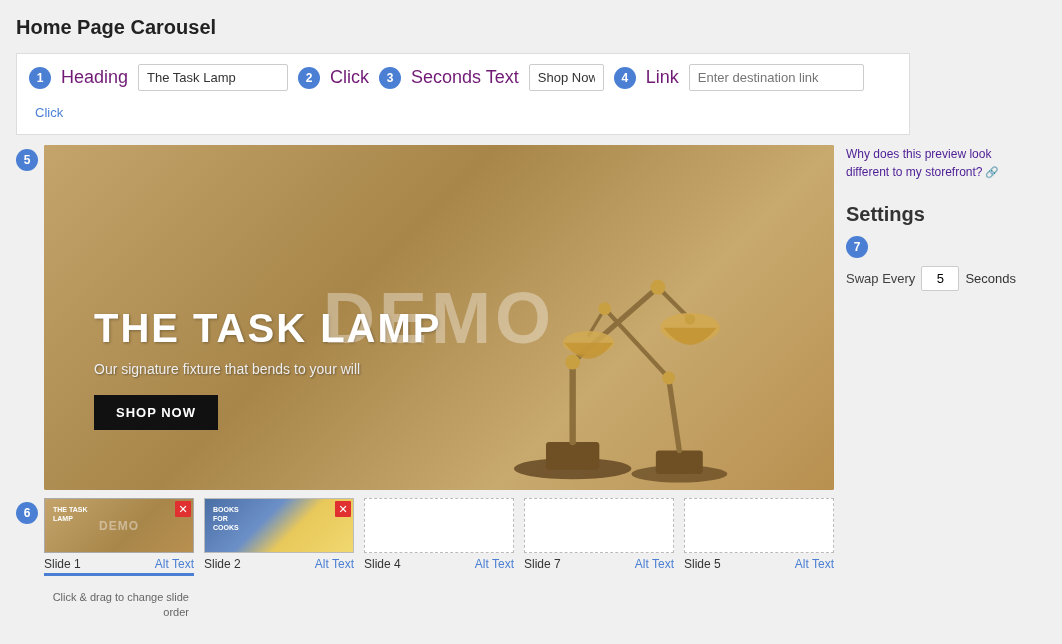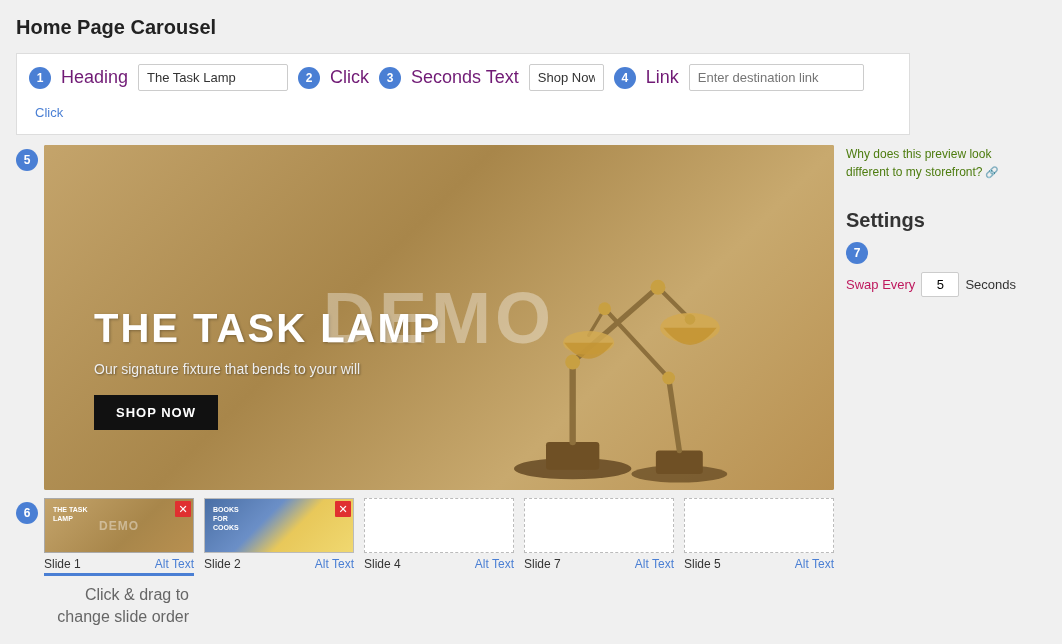--- a/index.html
+++ b/index.html
@@ -110,30 +110,30 @@
       color: rgba(255,255,255,0.35);
       letter-spacing: 4px;
       pointer-events: none;
       user-select: none;
     }
 
     
     .right-panel { width: 185px; flex-shrink: 0; }
 
     .why-link {
-      font-size: 12px; color: #4d7c0f; cursor: pointer;
+      font-size: 12px; color: #4c1d95; cursor: pointer;
       line-height: 1.5;
-      margin-bottom: 28px;
+      margin-bottom: 22px;
       display: block;
     }
 
     .settings-label { font-size: 20px; font-weight: bold; color: #333; margin-bottom: 10px; }
 
     .swap-row { display: flex; align-items: center; gap: 6px; margin-top: 6px; }
-    .swap-label { font-size: 13px; color: #be185d; }
+    .swap-label { font-size: 13px; color: #404040; }
     .swap-input {
       width: 38px; border: 1px solid #ccc; padding: 4px 6px;
       font-size: 13px; text-align: center; border-radius: 2px;
     }
     .swap-seconds { font-size: 13px; color: #333; }
 
     .slides-container {
       display: flex; gap: 10px; flex: 1;
     }
 
@@ -185,21 +185,21 @@
     }
 
     .slide-number { font-size: 12px; color: #333; }
     .alt-text-link { font-size: 12px; color: #4a7fd4; cursor: pointer; }
 
     .slide-active-bar {
       width: 150px; height: 3px; background: #4a7fd4; margin-top: 2px;
     }
 
     .drag-hint {
-      font-size: 16px; color: #666; text-align: right; margin-top: 8px;
+      font-size: 11px; color: #666; text-align: right; margin-top: 14px;
       flex-shrink: 0; width: 145px;
       line-height: 1.4;
     }
 
     
     .badge-row-6 { display: flex; align-items: flex-start; gap: 6px; margin-top: 8px; }
 
     .section-block { background: #fff; border: 1px solid #ddd; padding: 10px 12px; }
   </style>
 </head>

